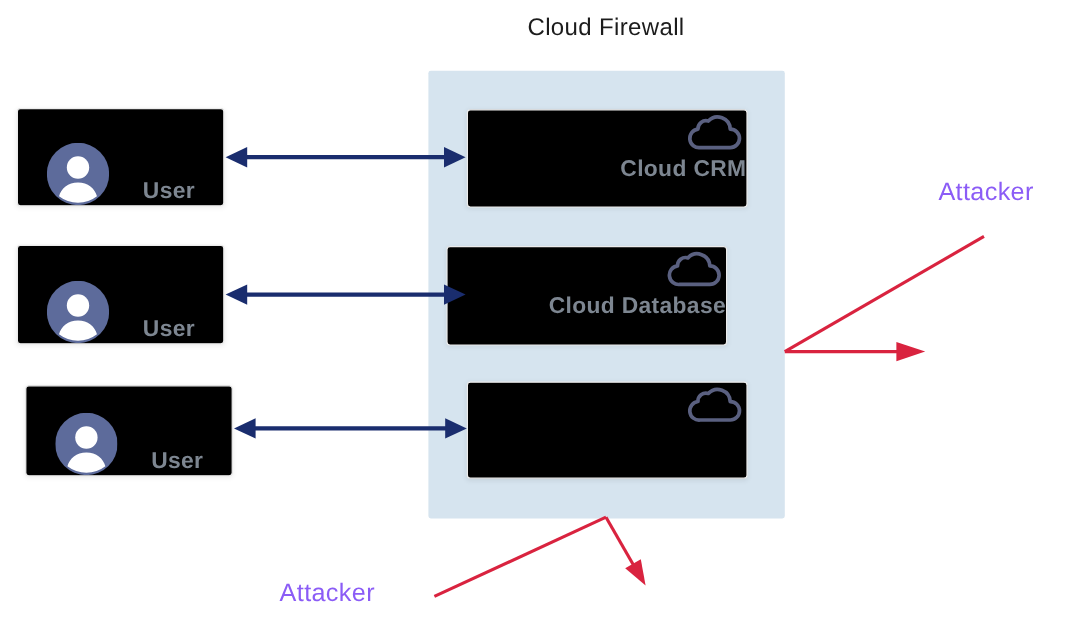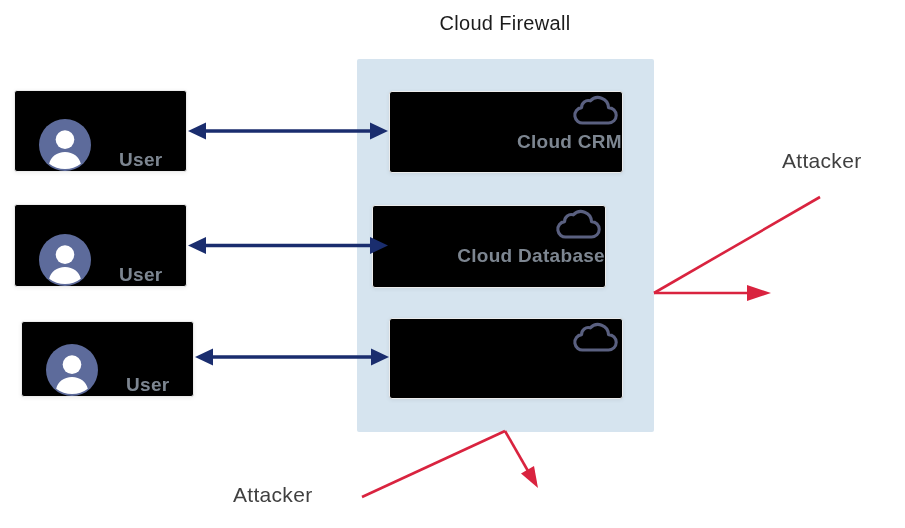--- a/index.html
+++ b/index.html
@@ -62,21 +62,21 @@
     position: absolute;
     left: 0; top: 0;
     width: 905px; height: 528px;
     pointer-events: none;
   }
   .attacker-label {
     position: absolute;
     font-size: 21px;
     font-weight: 500;
     letter-spacing: 0.3px;
-    color: #404040;
+    color: #8b5cf6;
   }
   .attacker-label-top { left: 782px; top: 149px; }
   .attacker-label-bottom { left: 233px; top: 483px; }
   .hidden-defs { position: absolute; width: 0; height: 0; overflow: hidden; }
 </style>
 </head>
 <body>
 
 <svg class="hidden-defs" xmlns="http://www.w3.org/2000/svg" aria-hidden="true">
   <symbol id="icon-user" viewBox="0 0 48 48">

